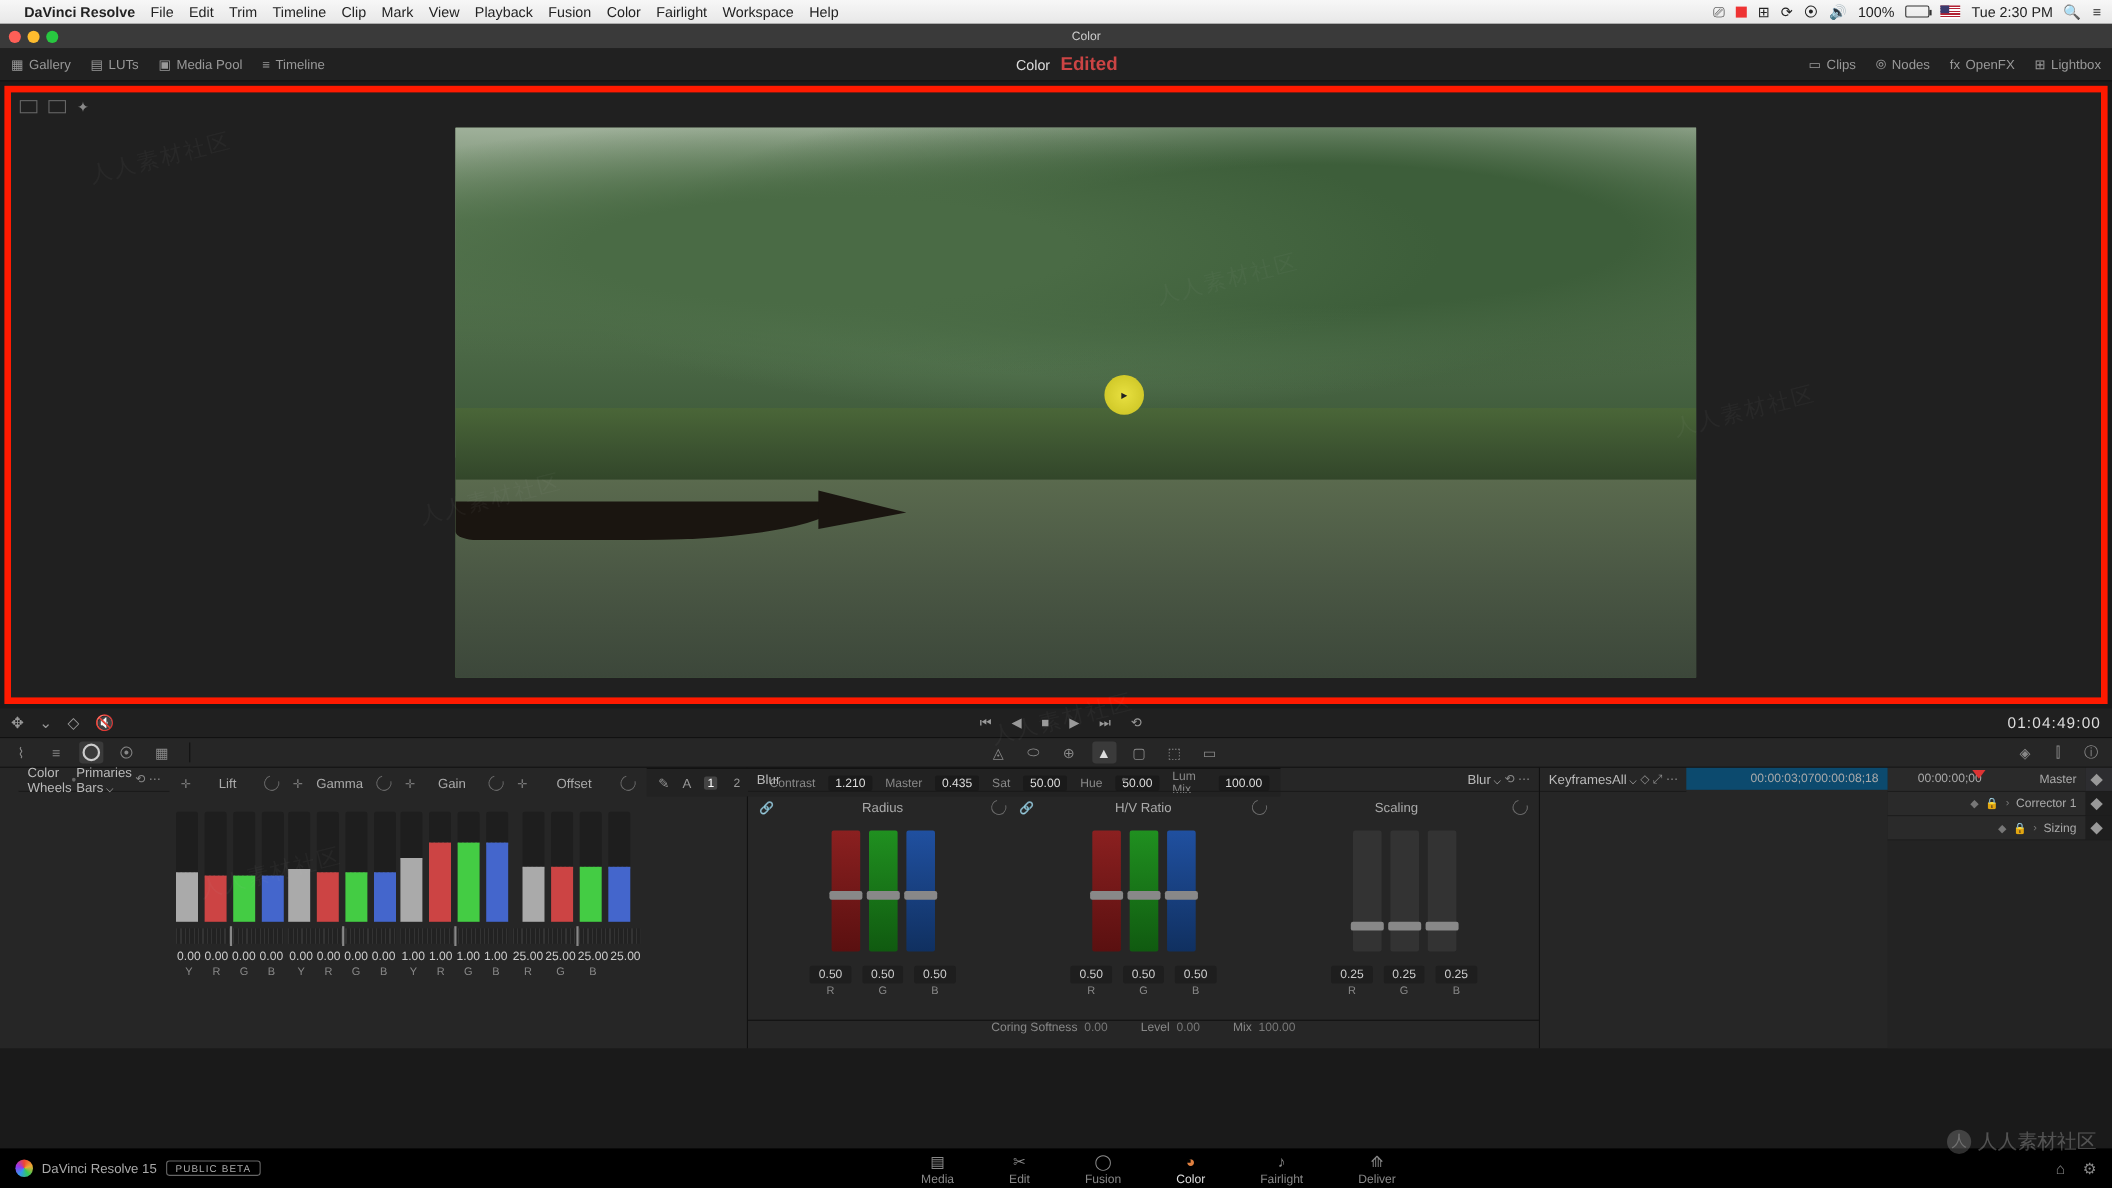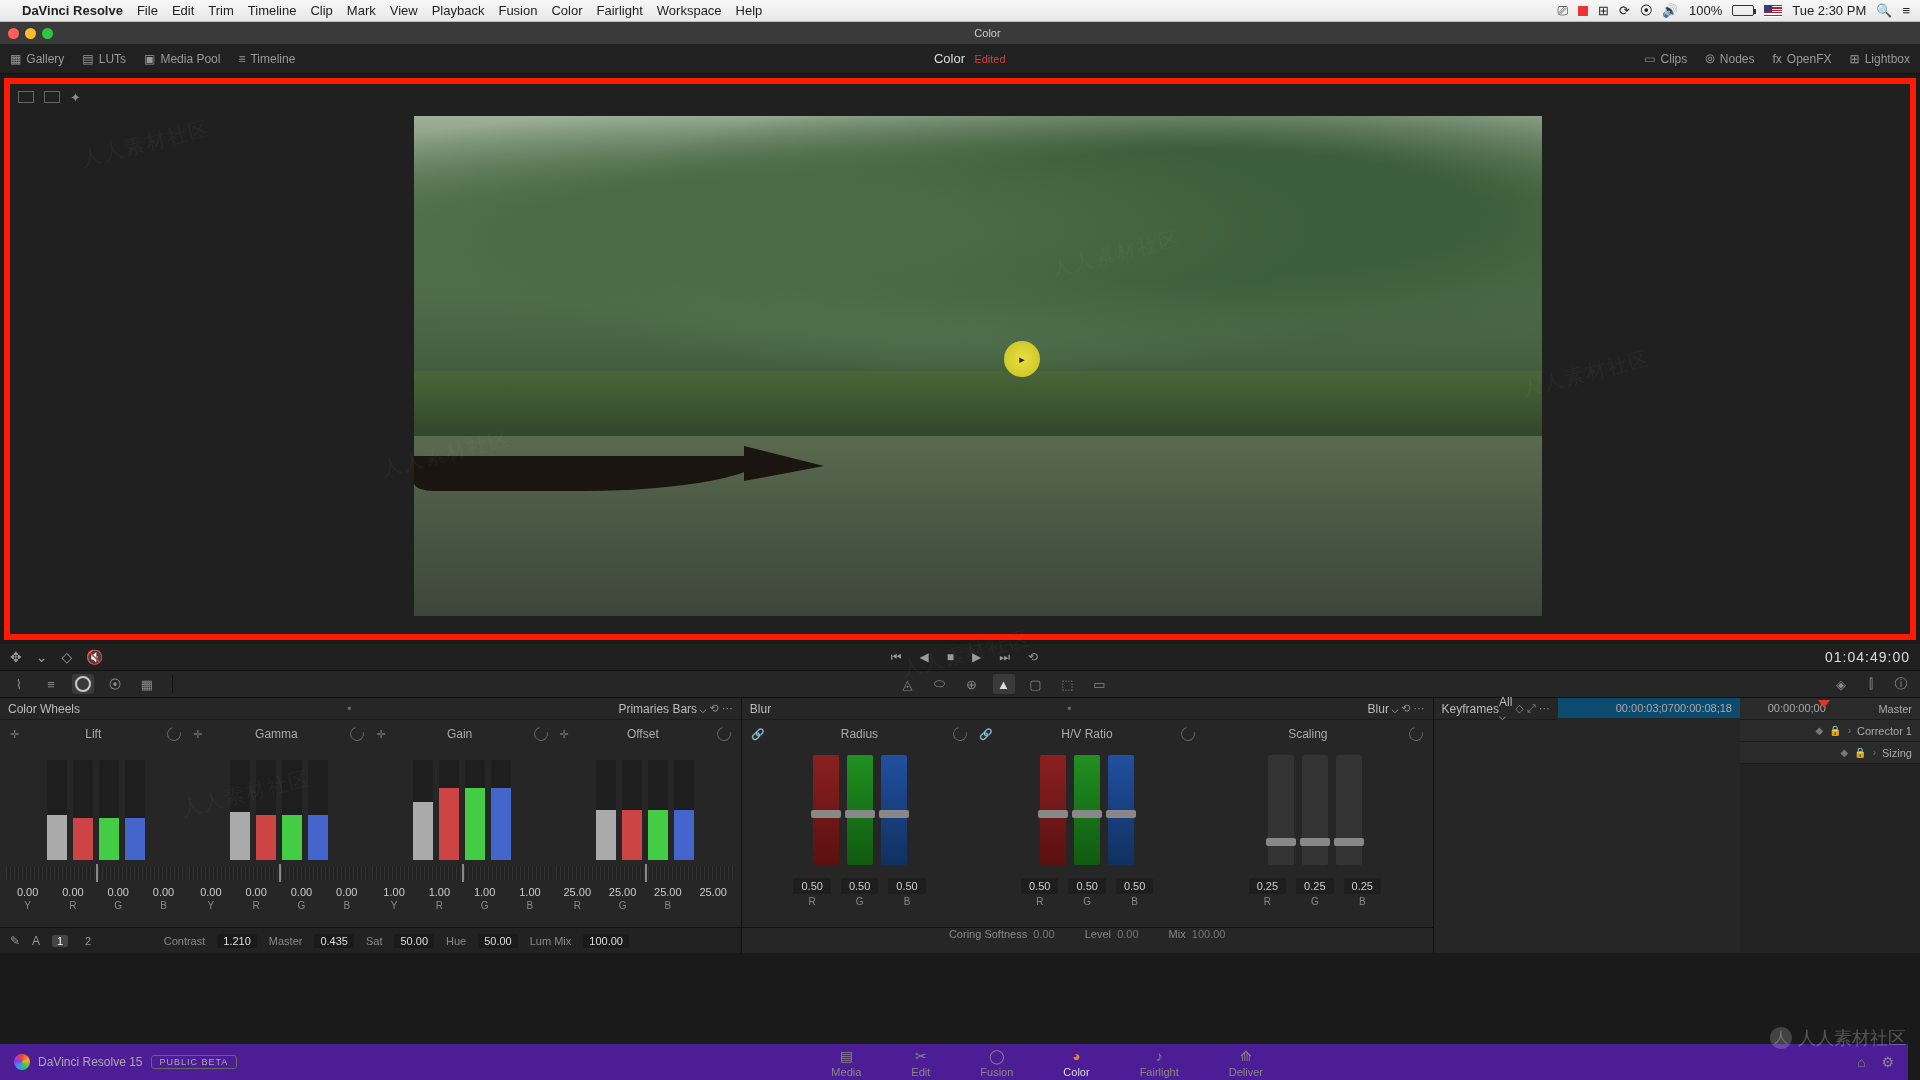--- a/index.html
+++ b/index.html
@@ -24,21 +24,21 @@
 .titlebar .traffic span{ width:11px; height:11px; border-radius:50%; display:inline-block;}
 .titlebar .tl-r{background:#ff5f57;} .titlebar .tl-y{background:#febc2e;} .titlebar .tl-g{background:#28c840;}
 .titlebar .title { flex:1; text-align:center; }
 
 
 .pagetool { height:30px; background:#212121; border-bottom:1px solid #111; display:flex; align-items:center; padding:0 10px; }
 .pagetool .tb-btn{ display:flex; align-items:center; gap:5px; margin-right:18px; color:#999; }
 .pagetool .tb-btn .ico{font-size:12px;}
 .pagetool .center { flex:1; text-align:center; }
 .pagetool .pg-title { color:#ddd; font-size:13px; }
-.pagetool .edited { color:#c44; font-size:11px; margin-left:6px; }
+.pagetool .edited { color:#c44; font-size:17px; margin-left:6px;font-weight:bold; }
 .pagetool .right { display:flex; }
 .pagetool .right .tb-btn{ margin-left:18px; margin-right:0; }
 
 
 .viewer-wrap { position:relative; padding:4px; }
 .red-outline { border:6px solid #ff1a00; background:#202020; height:562px; position:relative; padding:4px 0; }
 .viewer-head { height:18px; display:flex; align-items:center; gap:10px; padding:0 8px; }
 .viewer-head .vh-ico{ width:16px; height:12px; border:1px solid #666; }
 .viewer-head .wand { font-size:13px; color:#888; }
 .viewer-canvas { position:absolute; left:404px; top:32px; width:1128px; height:500px; background:#506a4a; overflow:hidden; }
@@ -69,21 +69,21 @@
 .palette-tb .right-group{ display:flex; gap:8px; }
 
 
 .lower { display:flex; height:255px; background:#262626; }
 .panel-head { height:22px; display:flex; align-items:center; padding:0 8px; font-size:12px; color:#bbb; border-bottom:1px solid #1a1a1a; }
 .panel-head .dots{ flex:1; text-align:center; color:#666;}
 .panel-head .dd::after{content:' ⌵'; font-size:9px;}
 .panel-head .tool-icn{ margin-left:auto; font-size:11px; color:#888; }
 
 
-.cw-panel { width:772px; border-right:1px solid #111; display:flex; flex-direction:column; }
+.cw-panel { width:680px; border-right:1px solid #111; display:flex; flex-direction:row;padding-left:17px; }
 .cw-body { flex:1; display:flex; padding:4px 6px; gap:4px; }
 .cw-col { flex:1; display:flex; flex-direction:column; align-items:center; }
 .cw-col-head { display:flex; width:100%; align-items:center; justify-content:space-between; height:20px; padding:0 4px; }
 .cw-col-head .hd-ico{ font-size:11px; color:#777;}
 .cw-col-head .reset{ width:14px; height:14px; border:1px solid #666; border-radius:50%; border-top-color:transparent; transform:rotate(30deg); }
 .bars-area{ height:110px; width:100%; display:flex; justify-content:center; gap:6px; align-items:flex-end; position:relative; margin-top:6px;}
 .bar-slot{ width:20px; height:100px; background:#1e1e1e; position:relative; border-radius:2px;}
 .bar-slot .dash{ position:absolute; left:0; right:0; height:2px; background:linear-gradient(90deg,#555 50%,transparent 50%); background-size:4px 2px; }
 .bar-slot .fill{ position:absolute; bottom:0; left:0; right:0; }
 .jog{ width:100%; height:14px; margin-top:6px; background:repeating-linear-gradient(90deg,#333 0 1px,#222 1px 4px); position:relative;}
@@ -124,21 +124,21 @@
 .kf-ruler .playhead{ position:absolute; left:380px; top:2px; width:0; height:0; border-left:6px solid transparent; border-right:6px solid transparent; border-top:8px solid #d33;}
 .kf-rows{ flex:1; background:#232323; }
 .kf-row{ height:22px; display:flex; align-items:center; border-bottom:1px solid #1c1c1c; font-size:11px;}
 .kf-row .kf-label-area{ width:180px; display:flex; align-items:center; justify-content:flex-end; gap:6px; padding-right:8px; background:#2a2a2a; height:100%;}
 .kf-row .kf-track{ flex:1; position:relative; height:100%; background:#1e1e1e;}
 .kf-row.master .kf-track{ background:#2d2d30;}
 .kf-row .kf-ico{ color:#777; font-size:10px;}
 .kf-row .kf-diamond{ position:absolute; width:8px; height:8px; background:#999; transform:rotate(45deg); top:7px;}
 
 
-.page-tabs{ position:absolute; bottom:0; left:0; right:12px; height:36px; background:#4c1d95; display:flex; align-items:center; }
+.page-tabs{ position:absolute; bottom:0; left:0; right:0; height:36px; background:#000000; display:flex; align-items:center; }
 .page-tabs .version{ display:flex; align-items:center; gap:8px; padding:0 14px; color:#aaa; font-size:12px;}
 .page-tabs .version .logo{ width:16px; height:16px; border-radius:50%; background:conic-gradient(#e43,#ea3,#3c5,#39e,#93e,#e43);}
 .page-tabs .badge{ border:1px solid #666; border-radius:3px; padding:1px 8px; font-size:9px; letter-spacing:1px; color:#aaa;}
 .page-tabs .tabs-center{ flex:1; display:flex; justify-content:center; gap:50px;}
 .page-tabs .pt{ display:flex; flex-direction:column; align-items:center; gap:2px; color:#888; font-size:11px; padding-top:2px;}
 .page-tabs .pt.active{ color:#ddd; }
 .page-tabs .pt.active .pt-ico{ color:#e08040; }
 .page-tabs .pt-ico{ font-size:14px; }
 .page-tabs .right-ico{ display:flex; gap:16px; padding:0 14px; color:#888; font-size:14px;}
 

